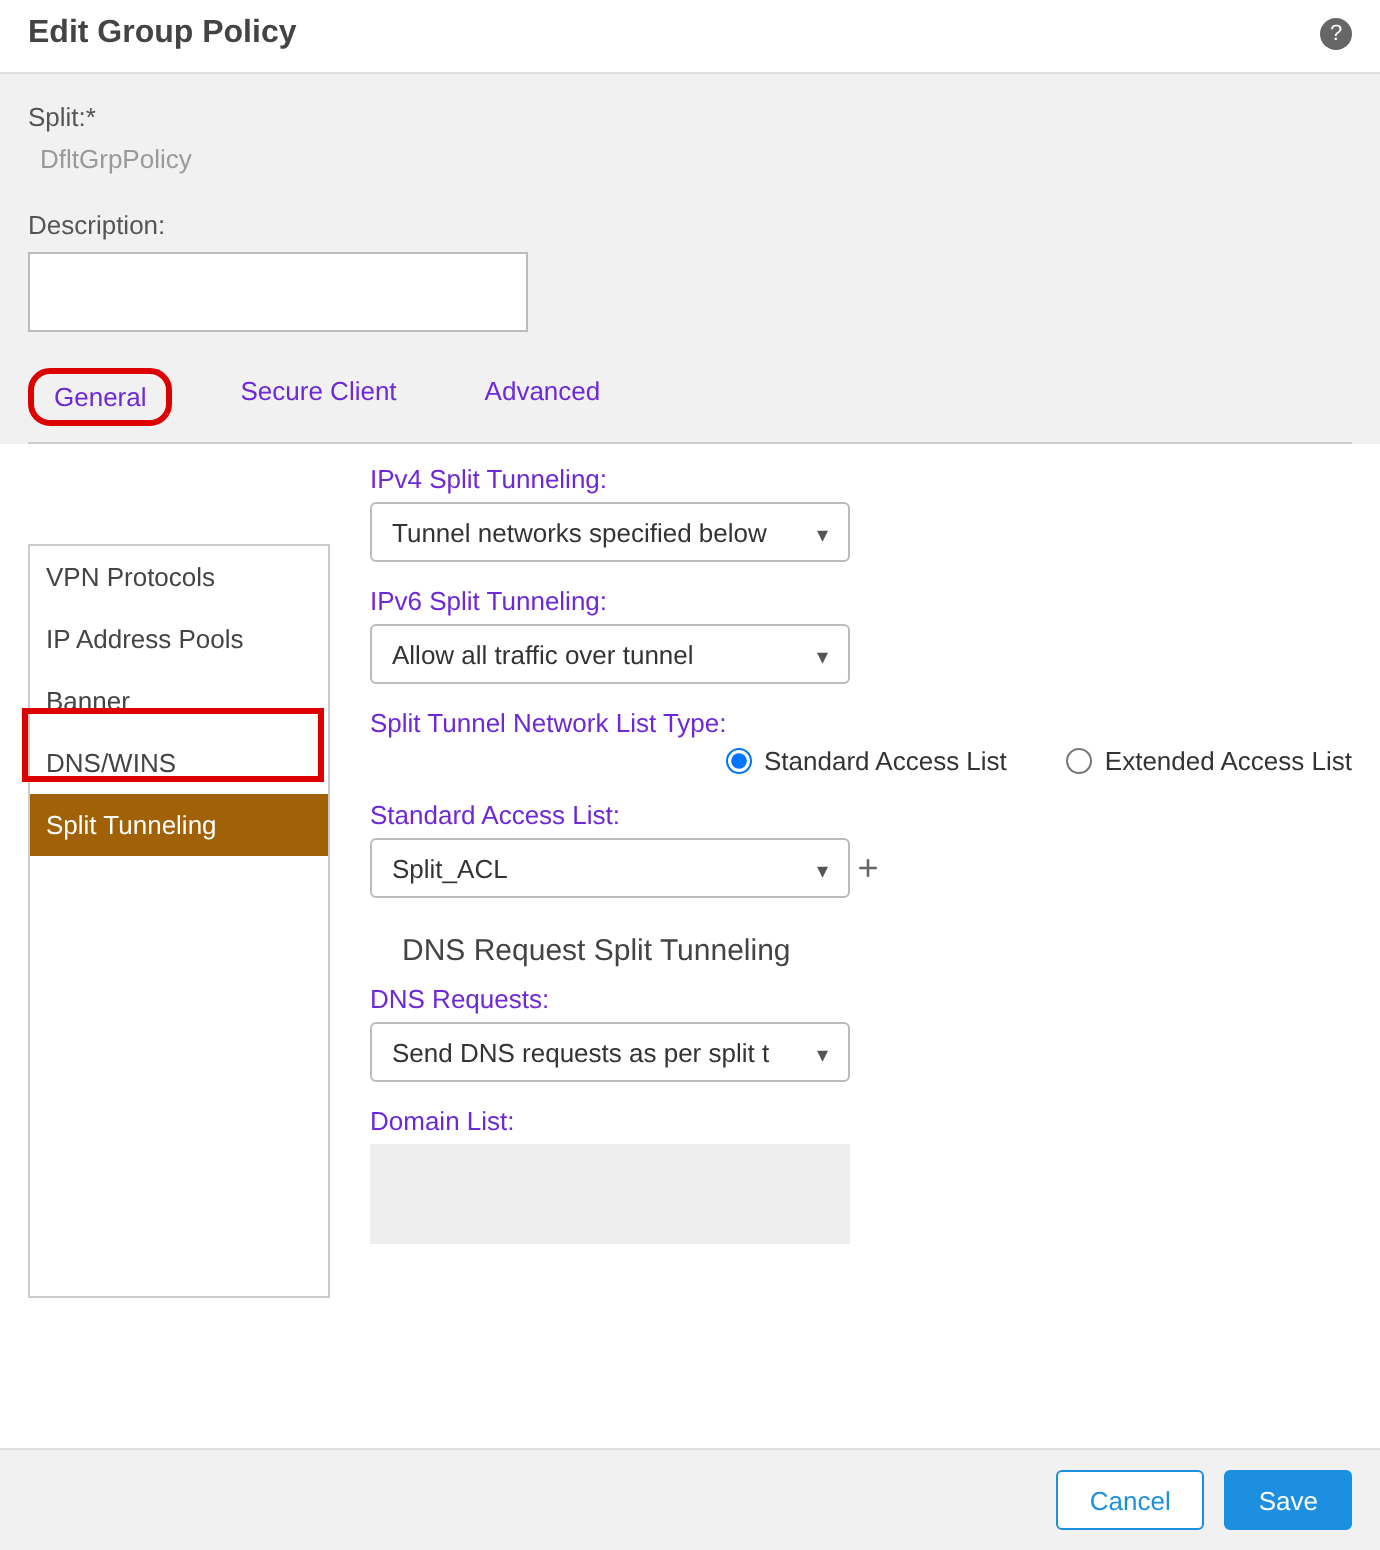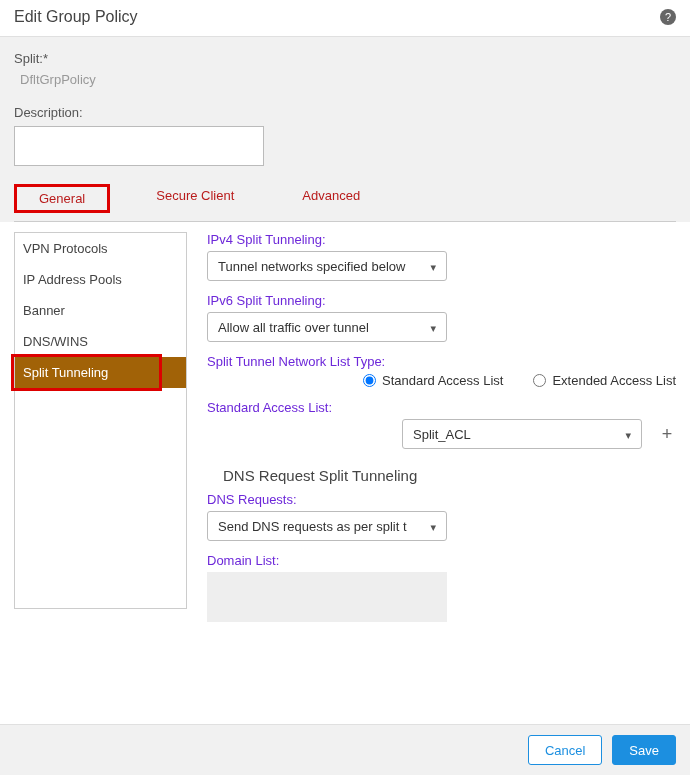--- a/index.html
+++ b/index.html
@@ -1,42 +1,42 @@
 <!DOCTYPE html>
 <html><head>
 <meta charset="utf-8">
 <style>
   * { box-sizing: border-box; }
   html, body { margin: 0; padding: 0; font-family: Arial, Helvetica, sans-serif; font-size: 13px; color: #333; background: #fff; }
   .dialog { width: 690px; height: 775px; position: relative; }
   .header { padding: 8px 14px 10px; display: flex; align-items: center; justify-content: space-between; }
-  .header h2 { margin: 0; font-size: 16px; font-weight: normal; color: #444; }
+  .header h2 { margin: 0; font-size: 16px; font-weight: bold; color: #444; }
   .help-icon { width: 16px; height: 16px; border-radius: 50%; background: #666; color: #fff; display: flex; align-items: center; justify-content: center; font-size: 11px; cursor: pointer; }
   .form-area { background: #f1f1f1; padding: 14px 14px 0; border-top: 1px solid #e0e0e0; }
   .label { color: #555; margin-bottom: 6px; }
   .req { color: #555; }
   .name-value { color: #999; margin: 4px 0 18px 6px; }
   .desc-input { width: 250px; height: 40px; border: 1px solid #bbb; background: #fff; margin-bottom: 14px; }
   .tabs { display: flex; gap: 24px; padding: 4px 0 8px; border-bottom: 1px solid #ccc; }
-  .tab { padding: 4px 22px; color: #b91c1c; cursor: pointer; }
+  .tab { padding: 4px 10px; color: #6d28d9; cursor: pointer; border-radius: 11px; }
   .tab.highlight { border: 3px solid #d00; }
   .body-row { display: flex; padding: 10px 14px; gap: 20px; }
-  .sidebar { width: 173px; border: 1px solid #ccc; background: #fff; }
+  .sidebar { width: 151px; border: 1px solid #ccc; background: #fff; margin-top: 40px; }
   .sidebar-wrap { position: relative; }
   .sb-item { padding: 8px 8px; cursor: pointer; color: #444; }
   .sb-item.active { background: #a16207; color: #fff; }
   .sb-highlight { position: absolute; border: 3px solid #d00; pointer-events: none; }
   .content { flex: 1; }
   .field { margin-bottom: 12px; }
   .field-label { margin-bottom: 4px; color: #6d28d9; }
   .dropdown { width: 240px; height: 30px; border: 1px solid #bbb; border-radius: 3px; background: #fff; display: flex; align-items: center; justify-content: space-between; padding: 3px 10px; cursor: pointer; }
   .dropdown .caret::after { content: "▾"; font-size: 11px; color: #555; }
   .radio-row { display: flex; gap: 30px; align-items: center; margin-top: 4px; justify-content: flex-end; }
   .radio-row label { display: flex; align-items: center; gap: 6px; cursor: pointer; }
-  .row-inline { display: flex; align-items: center; gap: 16px; justify-content: flex-end; }
+  .row-inline { display: flex; align-items: center; gap: 0; }
   .plus { width: 18px; text-align: center; font-size: 18px; color: #666; cursor: pointer; line-height: 18px; }
   h3.section { font-size: 15px; font-weight: normal; color: #444; margin: 18px 16px 8px; }
   .domain-list { width: 240px; height: 50px; background: #eee; border: none; }
   .footer { position: absolute; bottom: 0; left: 0; right: 0; background: #f1f1f1; border-top: 1px solid #e0e0e0; padding: 10px 14px; display: flex; justify-content: flex-end; gap: 10px; }
   .btn { height: 30px; padding: 12px 16px; border-radius: 3px; font-size: 13px; cursor: pointer; display: inline-flex; align-items: center; }
   .btn-cancel { background: #fff; color: #1c8fe0; border: 1px solid #1c8fe0; }
   .btn-save { background: #1c8fe0; color: #fff; border: 1px solid #1c8fe0; }
   input[type="radio"] { margin: 0; }
 </style>
 </head>

